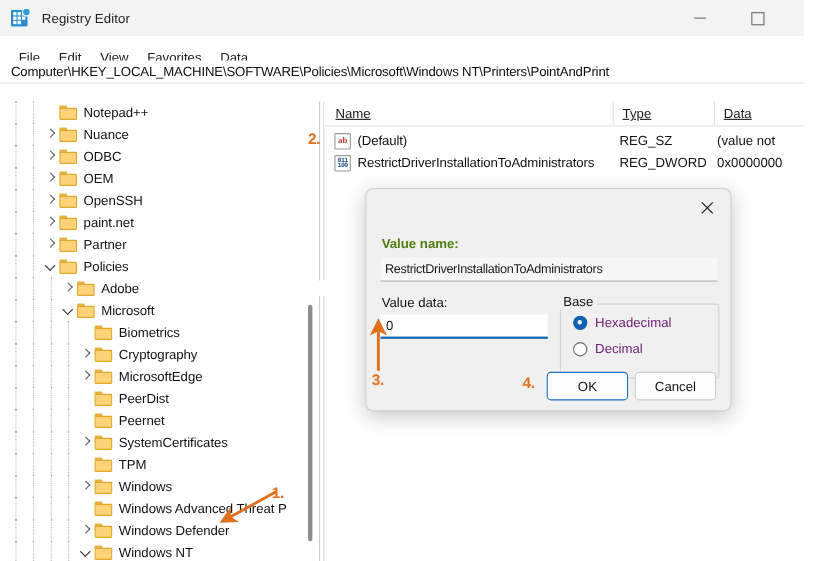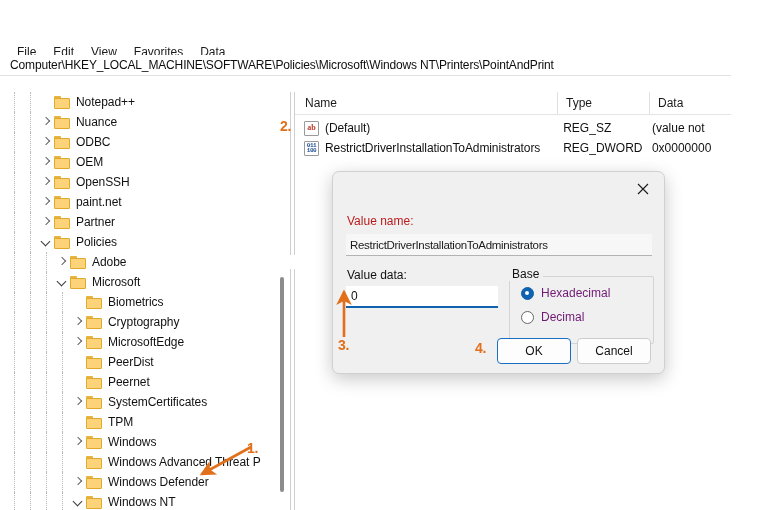--- a/index.html
+++ b/index.html
@@ -237,20 +237,21 @@
     background: #ffffff;
   }
   #value-header {
     position: absolute;
     left: 0; top: 0;
     width: 436px; height: 22px;
     background: #ffffff;
     border-bottom: 1px solid #e4e4e4;
     display: flex;
     align-items: center;
+    text-decoration: underline;
   }
   .col-head {
     font-size: 12px;
     color: #1a1a1a;
     height: 22px;
     display: flex;
     align-items: center;
     padding-left: 8px;
     box-sizing: border-box;
     border-left: 1px solid #e0e0e0;
@@ -360,21 +361,22 @@
     align-items: center;
     justify-content: center;
     border-top-right-radius: 7px;
   }
   #dialog-close svg { display: block; }
 
   #label-value-name {
     position: absolute;
     left: 14px; top: 42px;
     font-size: 12px;
-    color: #b91c1c;
+    color: #4d7c0f;
+    font-weight: bold;
   }
   #input-value-name {
     position: absolute;
     left: 13px; top: 62px;
     width: 306px; height: 22px;
     background: #f7f7f7;
     border: none;
     border-bottom: 1px solid #b3b3b3;
     font-family: "Liberation Sans", sans-serif;
     font-size: 11.5px;
@@ -501,20 +503,41 @@
   #annot-4 { left: 475px; top: 340px; }
 
   #arrow-1 { position: absolute; left: 193px; top: 443px; }
   #arrow-3 { position: absolute; left: 334px; top: 285px; }
 </style>
 </head>
 <body>
 
 <div id="regedit-window">
 
+  <div id="titlebar">
+    <div id="app-icon">
+      <div class="grid"></div>
+      <div class="cell" style="left:2px;top:3px;"></div>
+      <div class="cell" style="left:6px;top:3px;"></div>
+      <div class="cell" style="left:10px;top:3px;"></div>
+      <div class="cell" style="left:2px;top:7px;"></div>
+      <div class="cell" style="left:6px;top:7px;"></div>
+      <div class="cell" style="left:10px;top:7px;"></div>
+      <div class="cell" style="left:2px;top:11px;"></div>
+      <div class="cell" style="left:6px;top:11px;"></div>
+      <div class="dot"></div>
+    </div>
+    <div id="window-title">Registry Editor</div>
+    <div class="win-btn" id="btn-minimize">
+      <div class="min-glyph"></div>
+    </div>
+    <div class="win-btn" id="btn-maximize">
+      <div class="max-glyph"></div>
+    </div>
+  </div>
 
   <div id="menubar">
     <div class="menu-item">File</div>
     <div class="menu-item">Edit</div>
     <div class="menu-item">View</div>
     <div class="menu-item">Favorites</div>
     <div class="menu-item">Data</div>
   </div>
 
   <div id="addressbar">

